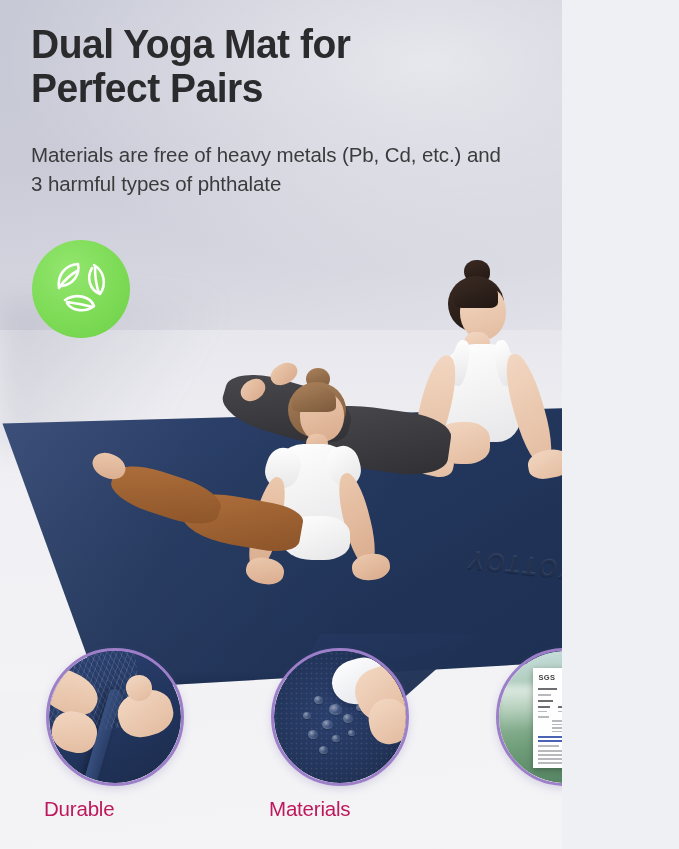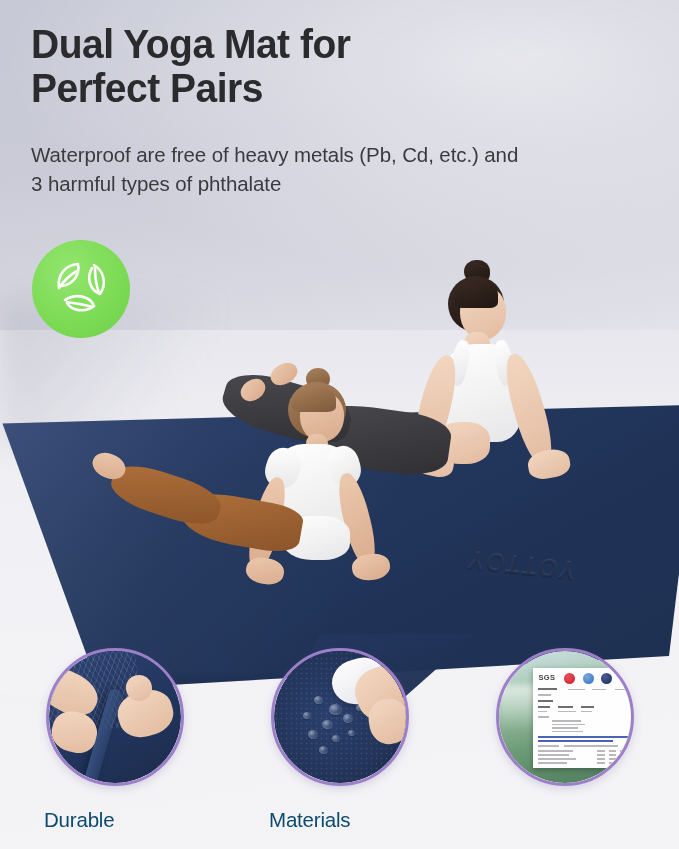--- a/index.html
+++ b/index.html
@@ -1,21 +1,21 @@
 <!DOCTYPE html>
 <html><head>
 <meta charset="utf-8">
 <style>
   html,body{margin:0;padding:0;}
   body{
     width:679px;height:849px;overflow:hidden;
     font-family:"Liberation Sans","DejaVu Sans",sans-serif;
     background:#eef0f4;
   }
-  #stage{position:relative;width:679px;height:849px;overflow:hidden;}
+  #stage{position:relative;width:562px;height:849px;overflow:hidden;}
 
   
   .bg-base{
     position:absolute;inset:0;
     background:linear-gradient(170deg,#c7c9d6 0%,#cacbd7 18%,#d6d7e0 34%,#e8e8ee 52%,#f2f2f5 70%,#f4f4f7 100%);
   }
   .bg-glow{
     position:absolute;left:-10%;top:-12%;width:120%;height:48%;
     background:radial-gradient(ellipse at 72% 40%,rgba(255,255,255,.55) 0%,rgba(255,255,255,0) 62%);
   }
@@ -89,21 +89,21 @@
   .features{position:absolute;left:0;top:648px;width:679px;height:201px;}
   .feature{position:absolute;width:142px;text-align:left;}
   .circle{
     position:relative;width:132px;height:132px;border-radius:50%;
     margin:0 auto;overflow:hidden;
     border:3.5px solid #9d7fc9;
     box-shadow:0 3px 9px rgba(110,95,150,.22);
   }
   .circle .inner{position:absolute;inset:0;border-radius:50%;overflow:hidden;}
   .feature-label{
-    margin-top:22px;font-size:20.5px;color:#0c4a6e;font-weight:400;letter-spacing:-.2px;
+    margin-top:11px;font-size:20.5px;color:#be185d;font-weight:400;letter-spacing:-.2px;
   }
 
   
   .t1-bg{position:absolute;inset:0;background:linear-gradient(150deg,#2c4374 0%,#22355d 55%,#1b2b4b 100%);}
   .t1-mesh{
     position:absolute;left:-12%;top:-8%;width:80%;height:70%;
     background-image:repeating-linear-gradient(62deg,rgba(255,255,255,.11) 0 1px,rgba(255,255,255,0) 1px 5px),
                      repeating-linear-gradient(-62deg,rgba(255,255,255,.11) 0 1px,rgba(255,255,255,0) 1px 5px);
     transform:rotate(-8deg);
   }
@@ -157,21 +157,21 @@
   <div class="bg-base"></div>
   <div class="bg-glow"></div>
   <div class="bg-floor"></div>
   <div class="bg-wallshadow"></div>
 
   <div class="headline">
     <div>Dual Yoga Mat for</div>
     <div>Perfect Pairs</div>
   </div>
   <div class="subhead">
-    <div>Waterproof are free of heavy metals (Pb, Cd, etc.) and</div>
+    <div>Materials are free of heavy metals (Pb, Cd, etc.) and</div>
     <div>3 harmful types of phthalate</div>
   </div>
 
   <div class="eco-badge">
     <svg viewBox="0 0 98 98" width="98" height="98" aria-hidden="true">
       <g fill="none" stroke="#ffffff" stroke-width="2.6" stroke-linecap="round" stroke-linejoin="round">
         <path d="M27 48 C25 34 34 25 46 24 C48 34 42 44 30 46"></path>
         <path d="M27 48 C31 42 38 35 45 31"></path>
         <path d="M62 25 C72 31 75 44 68 54 C58 50 54 38 60 28"></path>
         <path d="M63 27 C63 35 64 45 67 53"></path>

